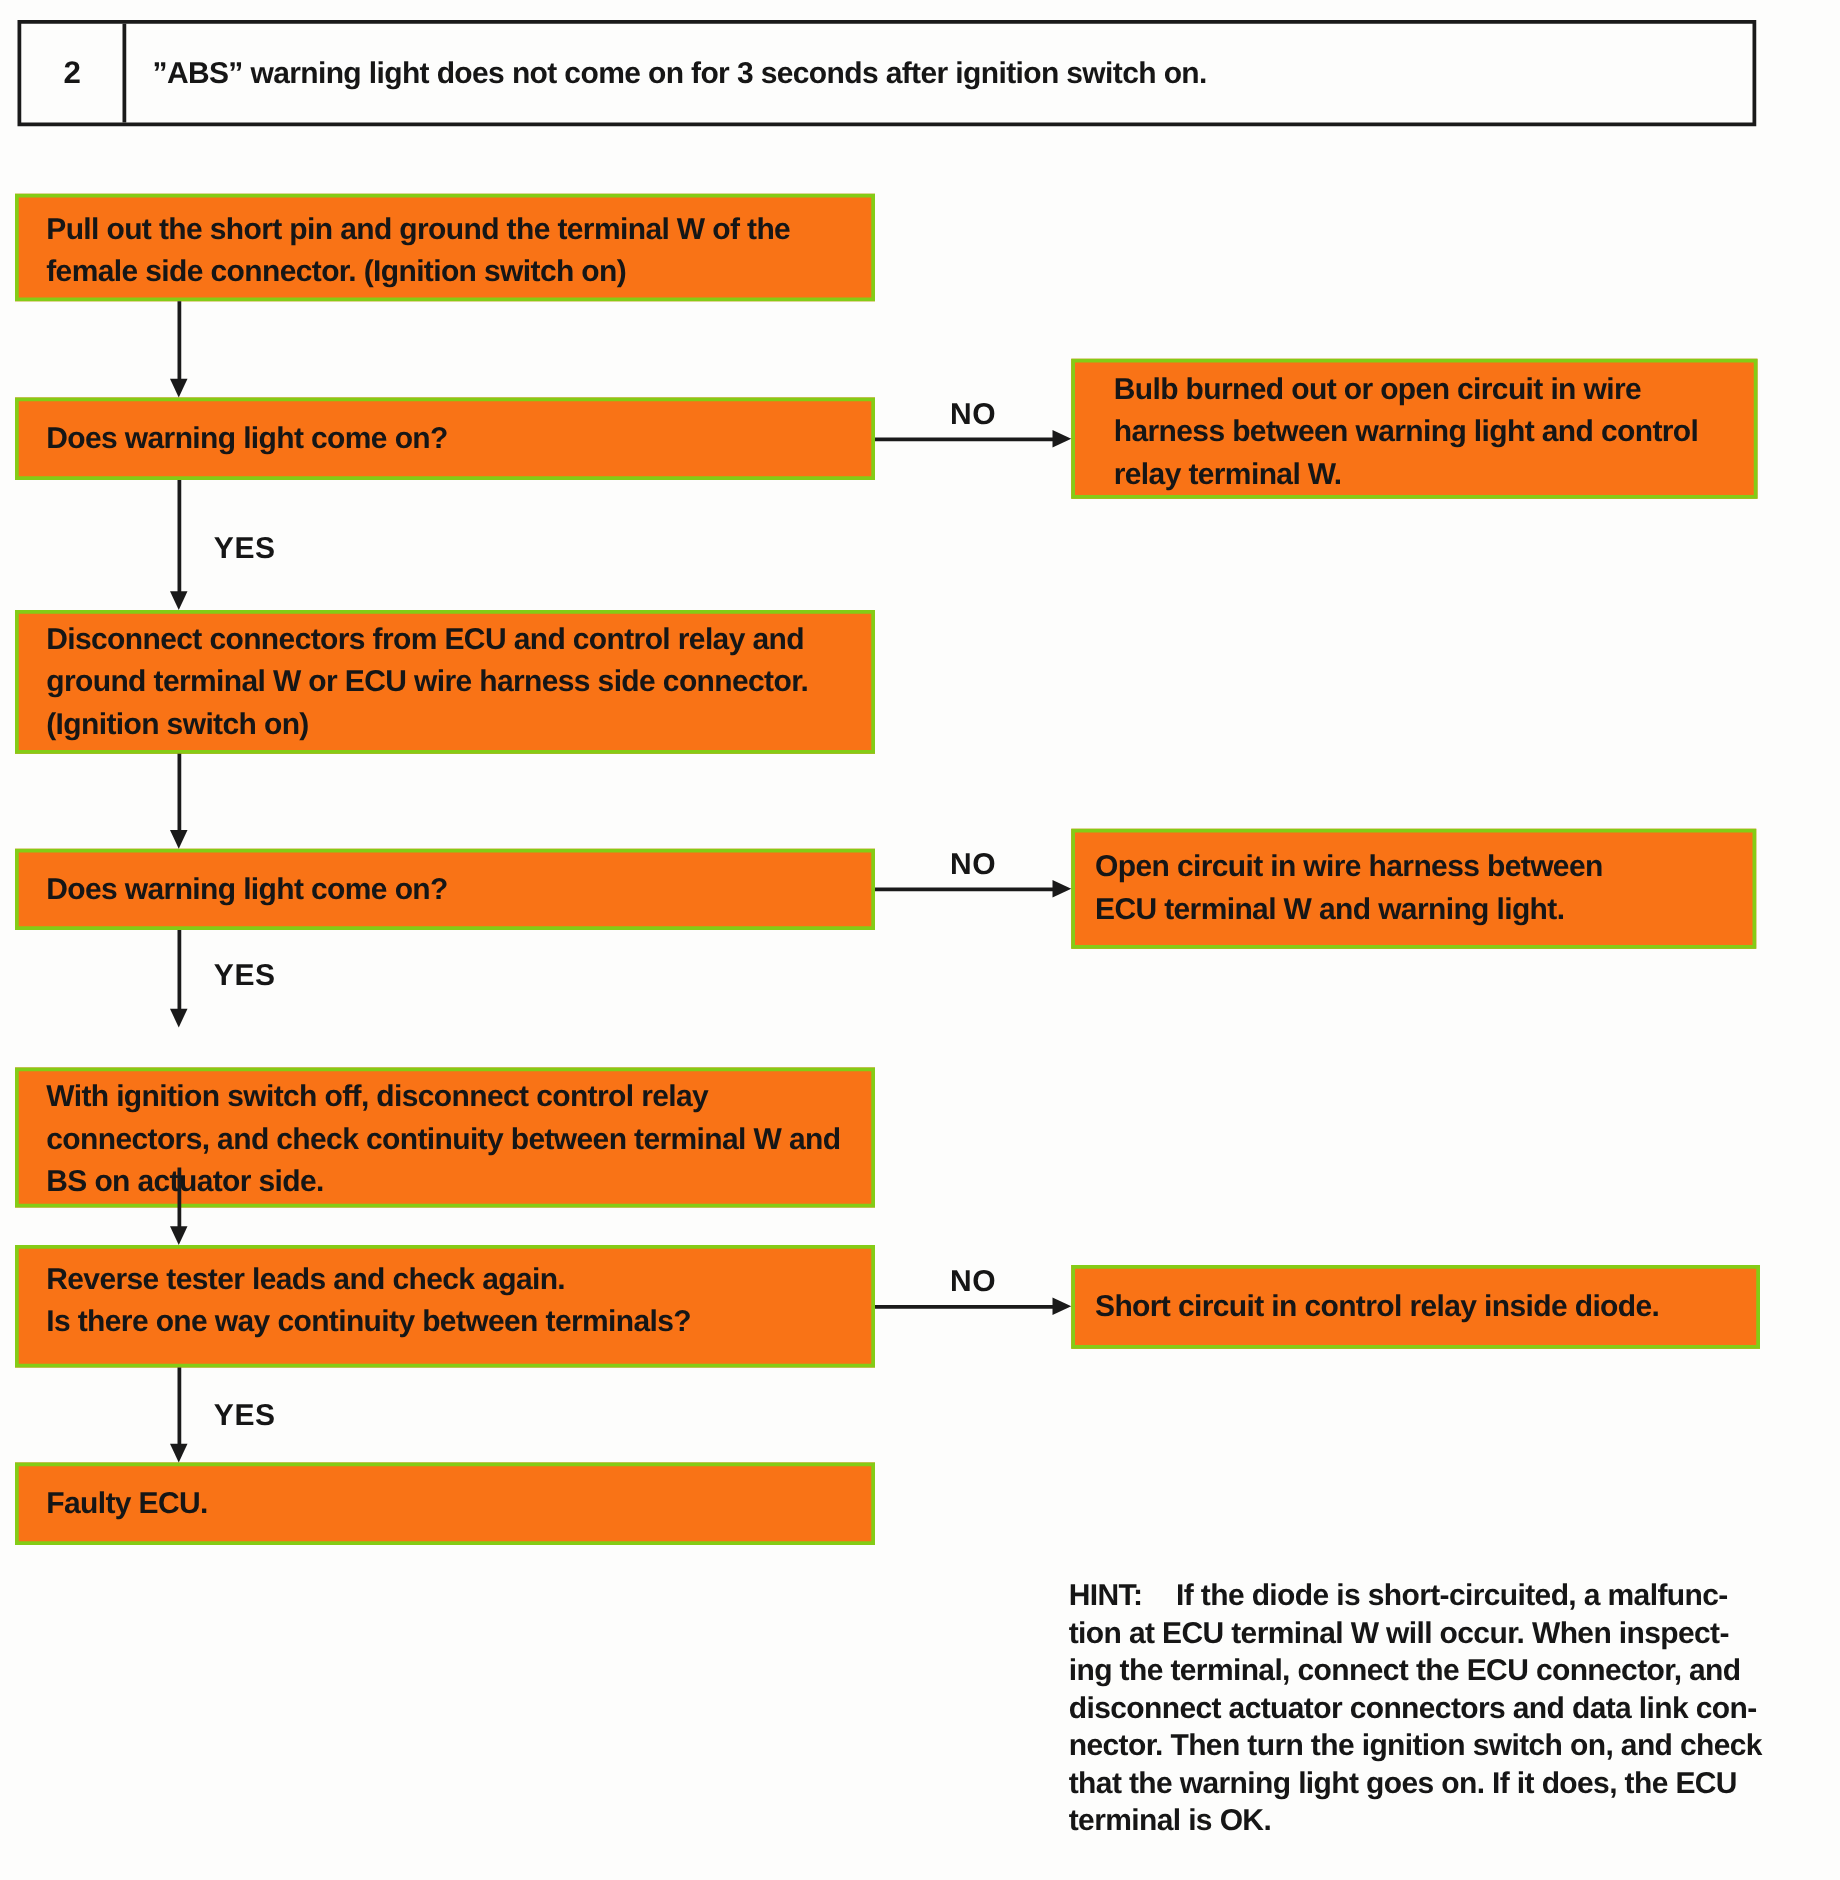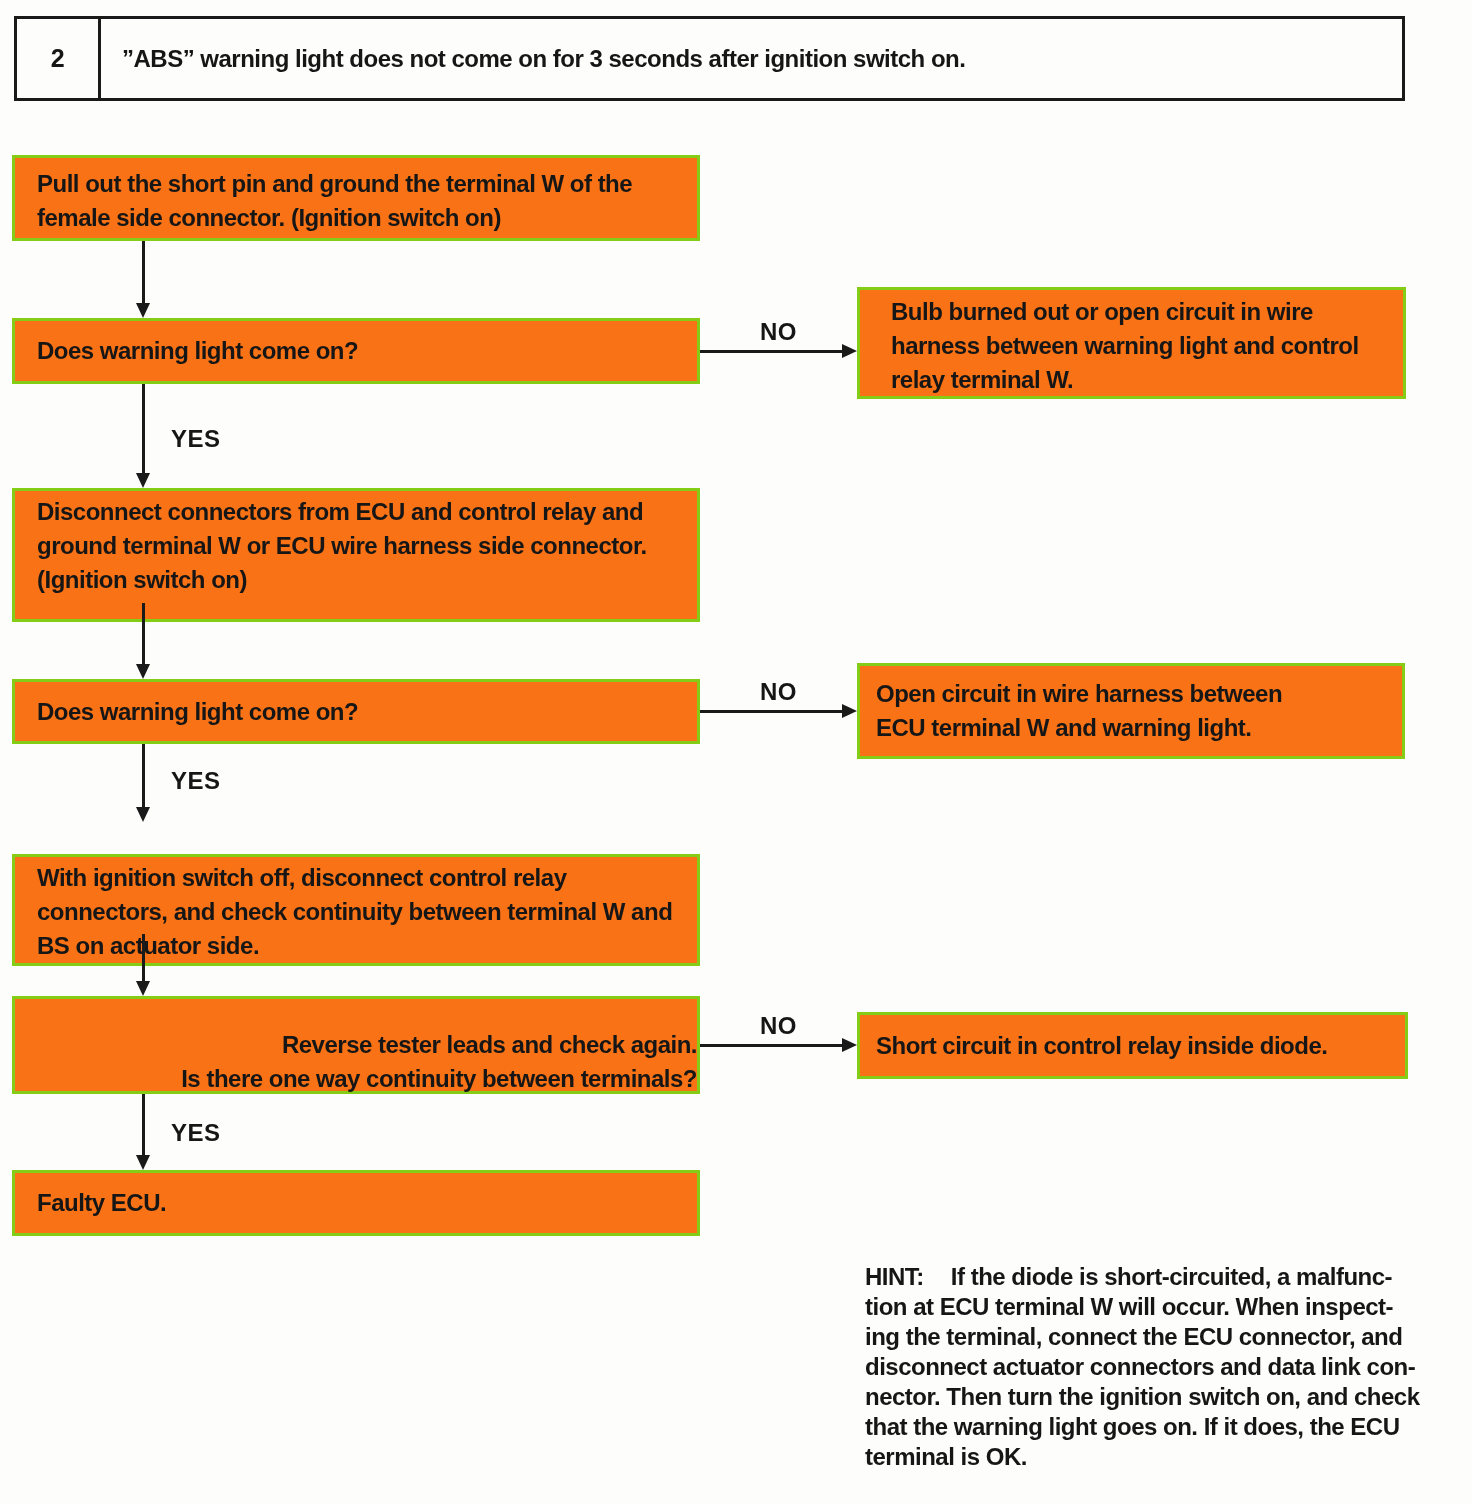--- a/index.html
+++ b/index.html
@@ -46,21 +46,21 @@
   .arrow-right{
     position:absolute;width:0;height:0;
     border-top:7px solid transparent;border-bottom:7px solid transparent;
     border-left:15px solid #1a1a1a;
   }
   .lbl{
     position:absolute;font-size:24px;letter-spacing:0.5px;line-height:30px;
   }
   .hint{
     position:absolute;left:855px;top:1262px;width:600px;
-    font-size:24px;line-height:30px;letter-spacing:-0.5px;margin-left:10px;
+    font-size:24px;line-height:30px;letter-spacing:-0.5px;
   }
   .hint-label{display:inline-block;margin-right:27px;}
   .ln{white-space:nowrap;}
 </style>
 </head>
 <body>
 
 <div class="page">
 
   <div class="titlebox">
@@ -70,37 +70,37 @@
 
   <div class="box pad-left" style="left:12px;top:155px;width:688px;height:86px;padding-top:9px;">
     <div class="ln">Pull out the short pin and ground the terminal W of the</div>
     <div class="ln">female side connector. (Ignition switch on)</div>
   </div>
 
   <div class="box pad-left vcenter" style="left:12px;top:318px;width:688px;height:66px;">
     <div class="ln">Does warning light come on?</div>
   </div>
 
-  <div class="box pad-left" style="left:12px;top:488px;width:688px;height:134px;padding-top:4px;">
+  <div class="box pad-left" style="left:12px;top:488px;width:688px;height:115px;padding-top:4px;">
     <div class="ln">Disconnect connectors from ECU and control relay and</div>
     <div class="ln">ground terminal W or ECU wire harness side connector.</div>
     <div class="ln">(Ignition switch on)</div>
   </div>
 
   <div class="box pad-left vcenter" style="left:12px;top:679px;width:688px;height:65px;">
     <div class="ln">Does warning light come on?</div>
   </div>
 
   <div class="box pad-left" style="left:12px;top:854px;width:688px;height:112px;padding-top:4px;">
     <div class="ln">With ignition switch off, disconnect control relay</div>
     <div class="ln">connectors, and check continuity between terminal W and</div>
     <div class="ln">BS on actuator side.</div>
   </div>
 
-  <div class="box pad-left" style="left:12px;top:996px;width:688px;height:98px;padding-top:29px;text-align:right;">
+  <div class="box pad-left" style="left:12px;top:996px;width:688px;height:98px;padding-top:8px;">
     <div class="ln">Reverse tester leads and check again.</div>
     <div class="ln">Is there one way continuity between terminals?</div>
   </div>
 
   <div class="box pad-left vcenter" style="left:12px;top:1170px;width:688px;height:66px;">
     <div class="ln">Faulty ECU.</div>
   </div>
 
   <div class="box rpad-left" style="left:857px;top:287px;width:549px;height:112px;padding-top:5px;padding-left:31px;">
     <div class="ln">Bulb burned out or open circuit in wire</div>

